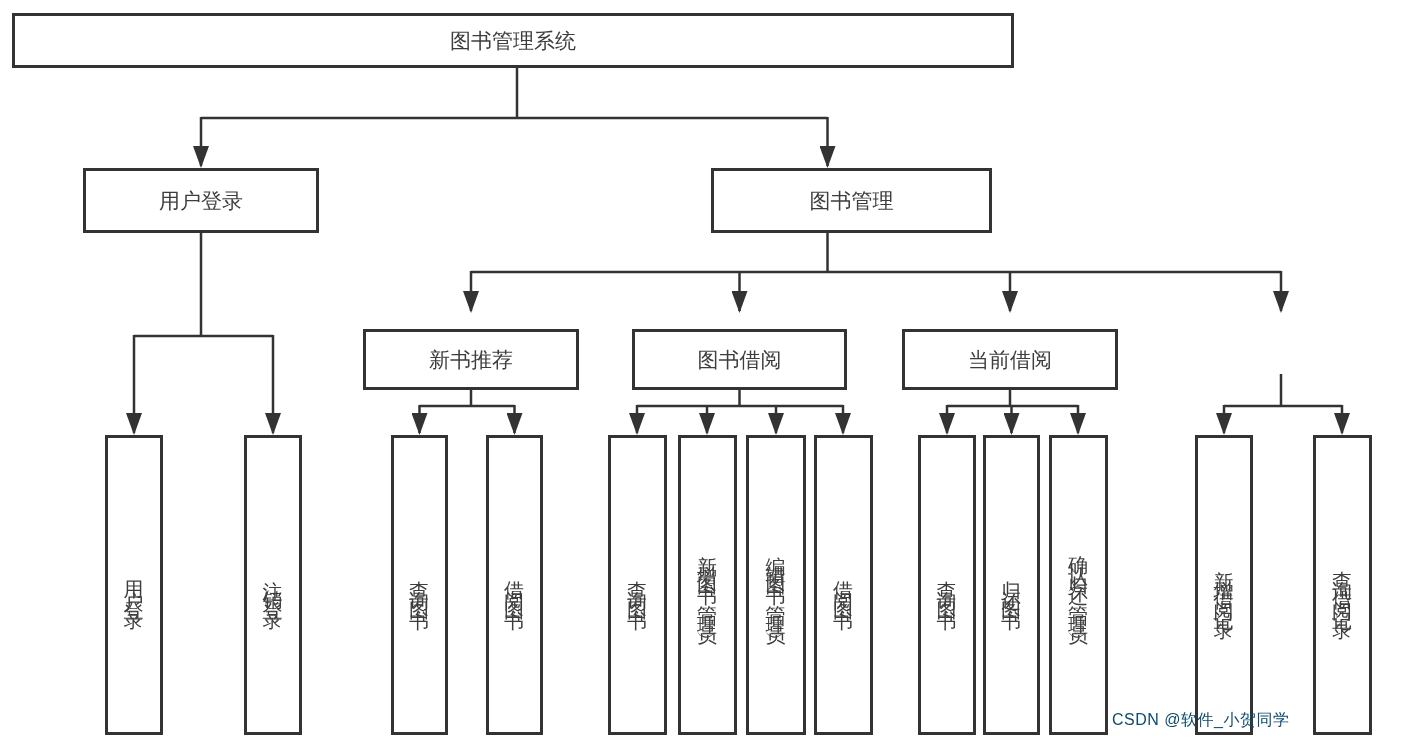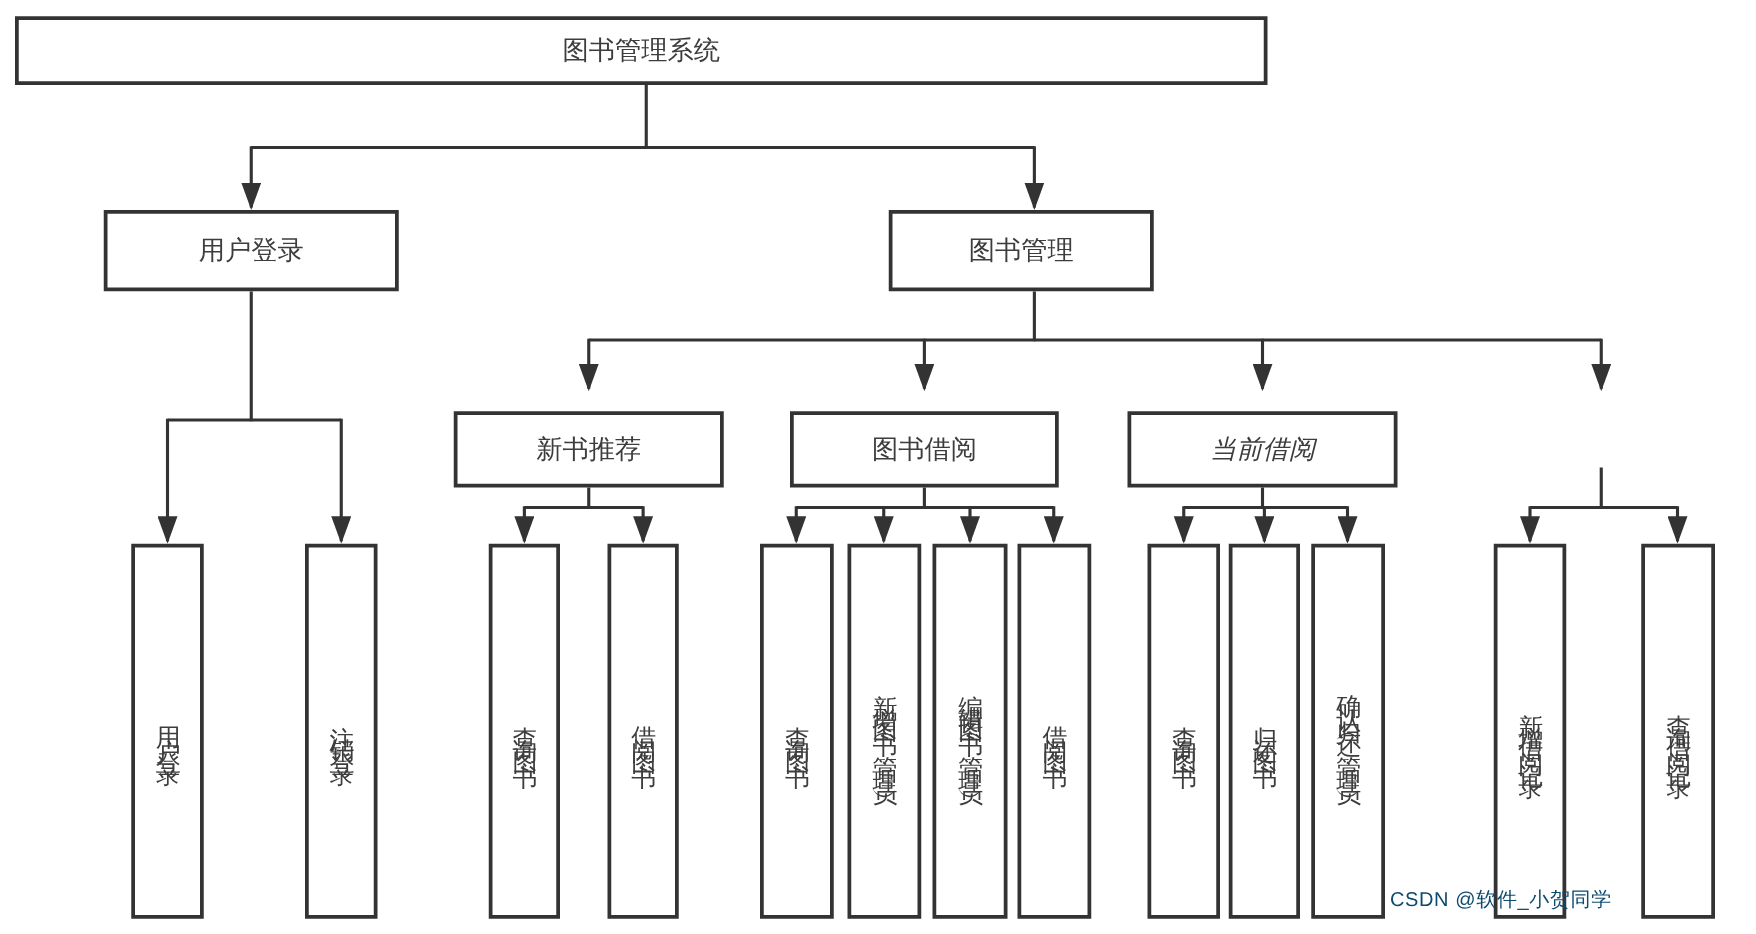--- a/index.html
+++ b/index.html
@@ -46,25 +46,25 @@
   .node.vert .vtext {
     writing-mode: vertical-rl;
     text-orientation: mixed;
     letter-spacing: 10px;
     line-height: 1;
     white-space: nowrap;
   }
   
   .root-box  { left: 12px;  top: 13px;  width: 1002px; height: 55px; }
   .l2-a      { left: 83px;  top: 168px; width: 236px;  height: 65px; }
-  .l2-b      { left: 711px; top: 168px; width: 212px;  height: 65px; }
+  .l2-b      { left: 711px; top: 168px; width: 281px;  height: 65px; }
   .l3        { top: 313px; height: 61px; width: 216px; margin-top: 16px; }
   .l3-1 { left: 363px; }
   .l3-2 { left: 632px; width: 215px; }
-  .l3-3 { left: 902px; font-style: italic; }
+  .l3-3 { left: 902px; }
   .l3-4 { left: 1173px; }
   .l4        { top: 435px; height: 300px; width: 58px; }
   .l4-a1 { left: 105px; }
   .l4-a2 { left: 244px; }
   .l4-b1 { left: 391px; width: 57px; }
   .l4-b2 { left: 486px; width: 57px; }
   .l4-c1 { left: 608px; width: 59px; }
   .l4-c2 { left: 678px; width: 59px; }
   .l4-c3 { left: 746px; width: 60px; }
   .l4-c4 { left: 814px; width: 59px; }

